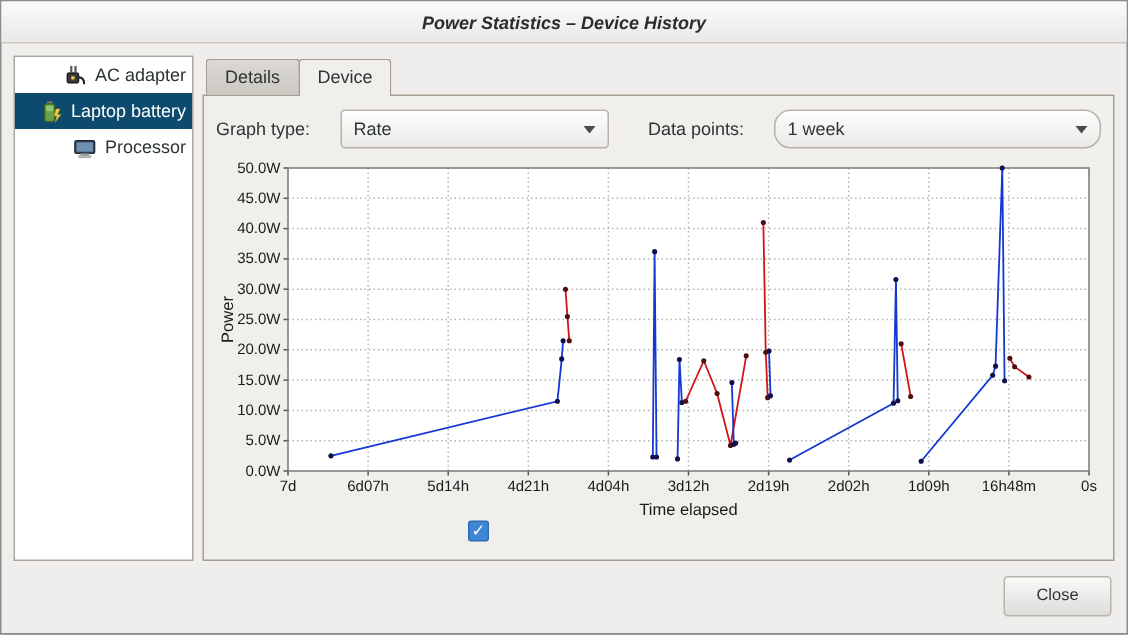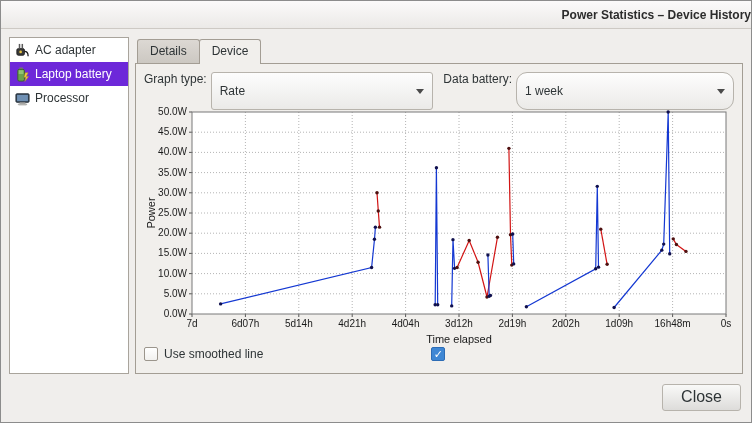--- a/index.html
+++ b/index.html
@@ -6,55 +6,55 @@
   html,body { background:#888; font-family:"Liberation Sans", sans-serif; }
   .window {
     width:752px; height:423px; position:relative; margin:0 auto;
     background:#f0eeec; border:1px solid #8c8c8c; box-shadow:0 2px 8px rgba(0,0,0,.4);
     display:flex; flex-direction:column; font-size:12px; color:#2e3436;
   }
   .titlebar {
     height:28px; flex:0 0 28px;
     background:linear-gradient(#fbfafa,#ebe9e7);
     border-bottom:1px solid #cdc9c4;
-    display:flex; align-items:center; justify-content:flex-end;
+    display:flex; align-items:center; justify-content:center;font-style:italic;
   }
   .titlebar .title { font-weight:bold; font-size:12px; color:#2c2c2c; }
   .body { flex:1; display:flex; padding:8px; gap:6px; min-height:0; }
   
   .device-list {
     width:120px; flex:0 0 120px; background:#ffffff;
     border:1px solid #a9a49c; overflow:hidden;
   }
   .device-item {
     height:24px; display:flex; align-items:center; gap:5px; padding:0 4px;
-    cursor:default; white-space:nowrap;
-  }
-  .device-item.selected { background:#6d28d9; color:#ffffff; }
+    cursor:default; white-space:nowrap;justify-content:flex-end;
+  }
+  .device-item.selected { background:#0c4a6e; color:#ffffff; }
   .device-item .icon { width:16px; height:16px; flex:0 0 16px; display:flex; align-items:center; justify-content:center; }
   
   .main { flex:1; display:flex; flex-direction:column; min-width:0; }
   .tabs { display:flex; height:26px; flex:0 0 26px; padding-left:2px; align-items:flex-end; }
   .tab {
     padding:4px 12px 5px 12px; margin-right:-1px;
     background:linear-gradient(#dcd8d3,#ccc8c2);
     border:1px solid #a39d94; border-bottom:none;
     border-radius:3px 3px 0 0; position:relative; z-index:1; cursor:default;
   }
   .tab.active {
     background:#f1efec; z-index:3; padding-bottom:6px; margin-bottom:-1px;
   }
   .notebook {
     flex:1; border:1px solid #a39d94; background:#f1efec; padding:8px; z-index:2;
     display:flex; flex-direction:column; min-height:0;
   }
-  .controls-row { display:flex; gap:4px; height:28px; flex:0 0 28px; margin-bottom:4px; }
+  .controls-row { display:flex; align-items:center; gap:20px; height:28px; flex:0 0 28px; margin-bottom:4px; }
   .ctl-label { white-space:nowrap; }
   .combo {
-    height:38px; display:flex; align-items:center; justify-content:space-between;
+    height:26px; display:flex; align-items:center; justify-content:space-between;
     background:linear-gradient(#fdfdfd,#ebeae8);
     border:1px solid #b7b3ac; border-radius:3px; padding:0 8px; cursor:default;
   }
   .combo.graph-type { flex:1; margin-right:6px; }
   .combo.data-length { width:218px;border-radius:11px; }
   .chevron {
     width:0; height:0; border-left:4px solid transparent; border-right:4px solid transparent;
     border-top:5px solid #4a4a4a; margin-left:8px;
   }
   .chart-wrap { flex:1; display:flex; align-items:flex-start; justify-content:center; min-height:0; }
@@ -66,21 +66,21 @@
     background:linear-gradient(#ffffff,#f2f1ef);
     display:flex; align-items:center; justify-content:center;
     font-size:11px; line-height:1; color:#ffffff;
   }
   .checkbox.checked { background:#3f87d4; border-color:#2d6cb5; }
   .footer { flex:0 0 40px; display:flex; align-items:center; justify-content:flex-end; padding:0 10px 10px 10px; }
   .btn {
     min-width:72px; height:27px; padding:0 18px;
     background:linear-gradient(#f9f9f8,#dddcda);
     border:1px solid #b7b3ac; border-radius:3px;
-    font-family:inherit; font-size:16px; color:#2e3436; cursor:default;
+    font-family:inherit; font-size:11px; color:#2e3436; cursor:default;
   }
 </style>
 </head>
 <body>
 
 <div class="window">
   <div class="titlebar">
     <span class="title">Power Statistics – Device History</span>
   </div>
 
@@ -133,21 +133,21 @@
         </div>
       </div>
 
       <div class="notebook">
         <div class="controls-row">
           <span class="ctl-label">Graph type:</span>
           <div class="combo graph-type">
             <span>Rate</span>
             <span class="chevron"></span>
           </div>
-          <span class="ctl-label">Data battery:</span>
+          <span class="ctl-label">Data points:</span>
           <div class="combo data-length">
             <span>1 week</span>
             <span class="chevron"></span>
           </div>
         </div>
 
         <div class="chart-wrap" id="chart-wrap">
             <svg width="596" height="244" style="font-family: inherit;">
               <rect x="48" y="8" width="534" height="202" fill="#ffffff" stroke="none"></rect>
               <line x1="45" y1="210" x2="48" y2="210" stroke="#555"></line>
@@ -264,24 +264,20 @@
               <circle cx="525.7392857142858" cy="149.804" r="1.7" fill="#10104e"></circle>
               <circle cx="529.2357142857143" cy="134.856" r="1.7" fill="#4e1010"></circle>
               <circle cx="532.4142857142857" cy="140.512" r="1.7" fill="#4e1010"></circle>
               <circle cx="541.95" cy="147.38" r="1.7" fill="#4e1010"></circle>
               <text x="315" y="239" text-anchor="middle" font-size="11" fill="#1a1a1a">Time elapsed</text>
               <text x="11" y="109" text-anchor="middle" font-size="11" fill="#1a1a1a" transform="rotate(-90 11 109)">Power</text>
             </svg>
           </div>
 
         <div class="checkbox-row">
-          <div class="checkbox-item">
-            <span class="checkbox"></span>
-            <span>Use smoothed line</span>
-          </div>
           <div class="checkbox-item second">
             <span class="checkbox checked">✓</span>
           </div>
         </div>
       </div>
     </div>
   </div>
 
   <div class="footer">
     <button class="btn">Close</button>

